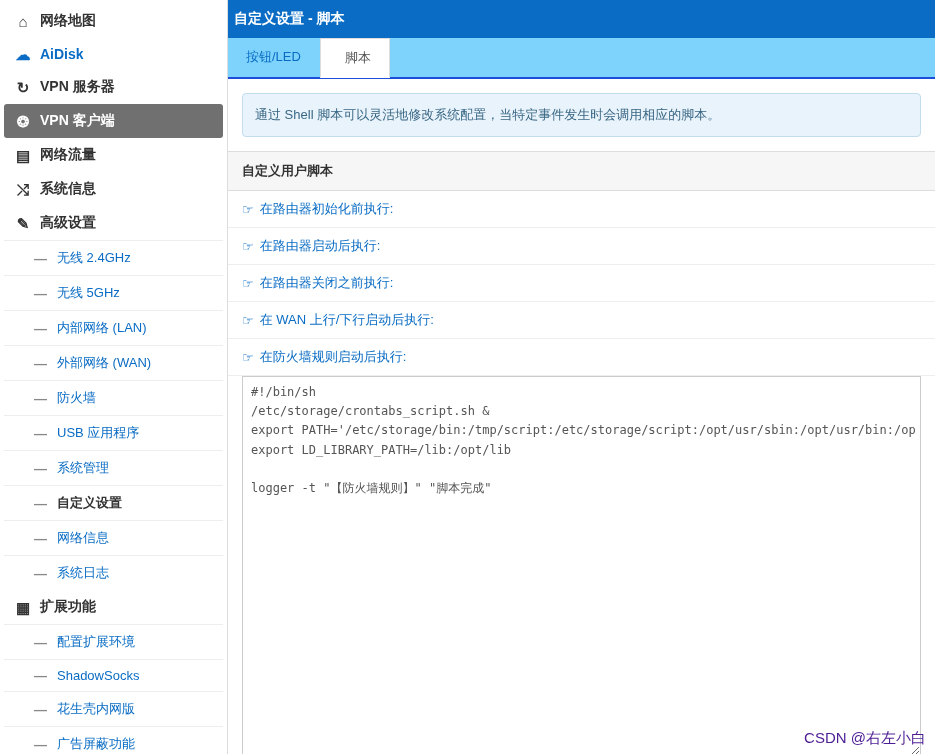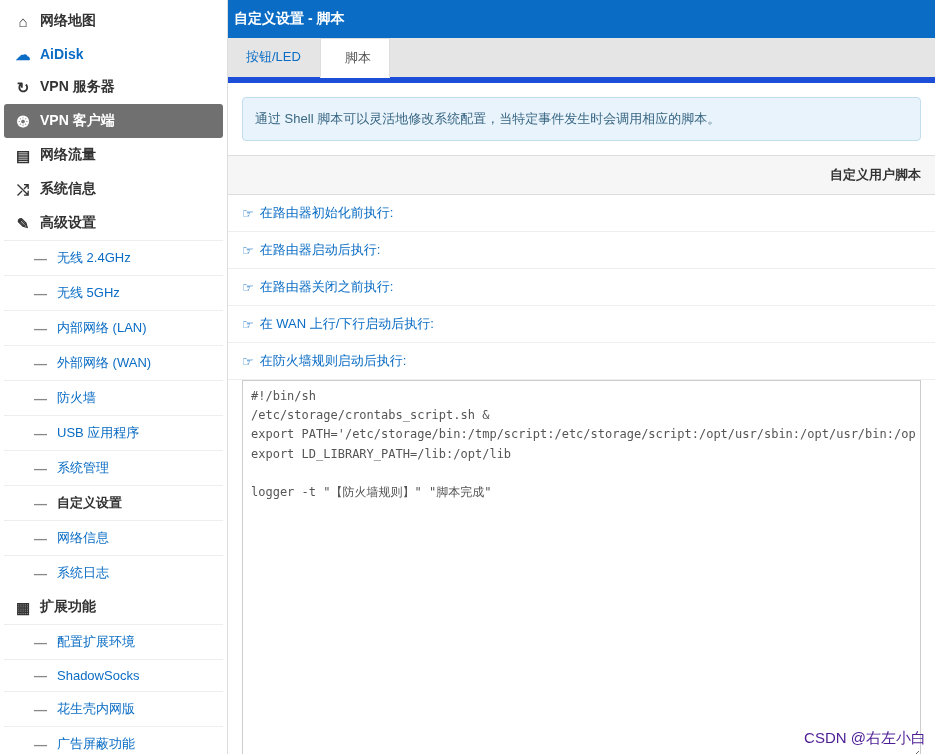--- a/index.html
+++ b/index.html
@@ -12,25 +12,25 @@
 .nav-item.link-blue { color: #0a6cc4; }
 .nav-item .icon { width: 18px; margin-right: 8px; text-align: center; font-size: 15px; line-height: 1; }
 .sub-list { list-style: none; }
 .sub-item { display: flex; align-items: center; padding: 8px 10px 8px 30px; color: #0a6cc4; cursor: pointer; border-top: 1px solid #eee; font-size: 13px; }
 .sub-item .dash { color: #888; margin-right: 10px; font-weight: bold; }
 .sub-item.current { color: #333; font-weight: bold; }
 
 .main { flex: 1; background: #f6f6f6; padding: 0; }
 .panel { background: #fff; }
 .panel-header { background: #0a6cc4; color: #fff; padding: 10px 6px; font-weight: bold; font-size: 14px; }
-.tabs { display: flex; border-bottom: 6px solid #1d4ed8; background: #e5e5e5; }
+.tabs { display: flex; border-bottom: 2px solid #1d4ed8; background: #7dd3fc; }
 .tab { padding: 10px 18px; color: #0a6cc4; cursor: pointer; border-right: 1px solid transparent; }
 .tab.active { background: #fff; border: 1px solid #ddd; border-bottom: 1px solid #fff; margin-bottom: -1px; color: #555; padding-left: 24px; }
 .info-box { margin: 14px; padding: 12px; background: #e8f3fb; border: 1px solid #c1ddee; border-radius: 4px; color: #3a6784; }
-.section-head { padding: 10px 14px; font-weight: bold; background: #f6f6f6; border-top: 1px solid #ddd; border-bottom: 1px solid #ddd; font-size: 13px; text-align: right; }
+.section-head { padding: 10px 14px; font-weight: bold; background: #f6f6f6; border-top: 1px solid #ddd; border-bottom: 1px solid #ddd; font-size: 13px; }
 .script-row { padding: 9px 14px; border-bottom: 1px solid #eee; color: #0a6cc4; cursor: pointer; display: flex; align-items: center; }
 .script-row .hand-icon { margin-right: 6px; color: #0a6cc4; }
 .code-area { margin: 0 14px 14px 14px; }
 textarea.code-box { width: 100%; min-height: 380px; border: 1px solid #ccc; font-family: Consolas, Menlo, monospace; font-size: 12px; padding: 6px 8px; color: #555; line-height: 1.6; resize: vertical; white-space: pre; overflow-x: auto; }
 .watermark { position: fixed; right: 9px; bottom: 6px; color: #4c1d95; font-size: 15px; pointer-events: none; }
 </style>
 </head>
 <body>
 
 <div class="layout">

